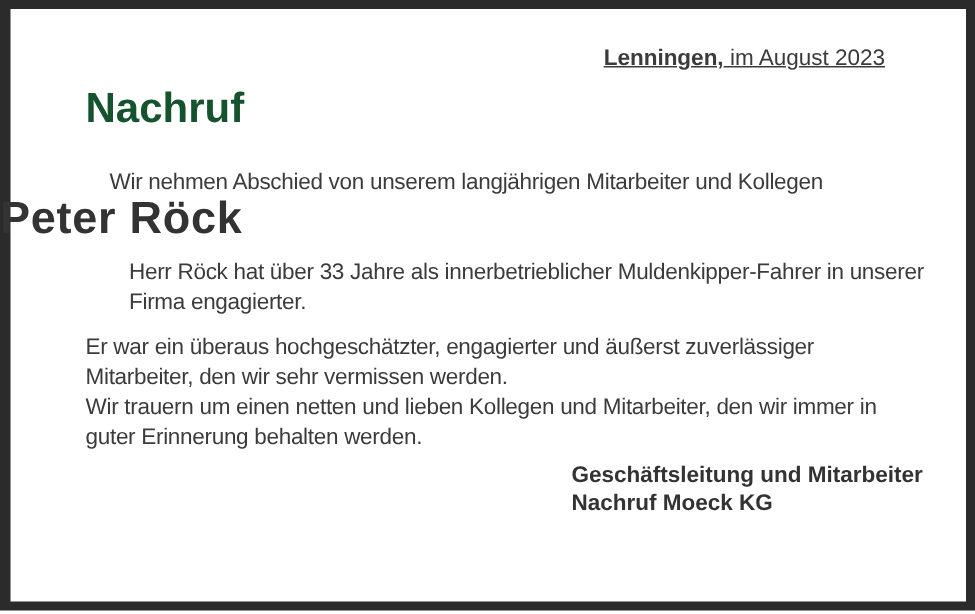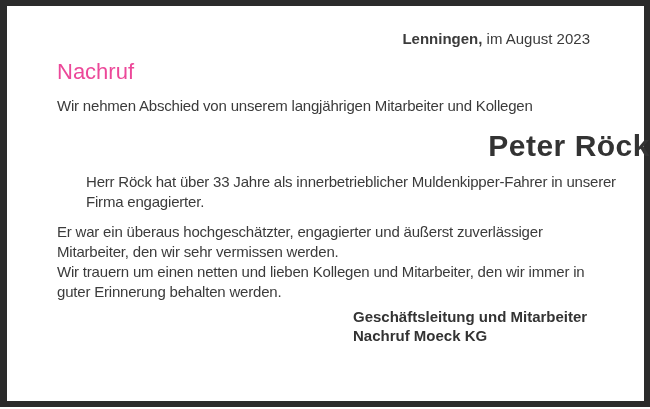--- a/index.html
+++ b/index.html
@@ -25,69 +25,70 @@
     pointer-events: none;
   }
   .dateline {
     position: absolute;
     top: 29px;
     right: 60px;
     font-size: 15px;
     line-height: 20px;
     white-space: nowrap;
     text-align: right;
+    text-decoration: underline;
   }
   .dateline .city { font-weight: bold; }
   .title {
     position: absolute;
     left: 57px;
     top: 59px;
     margin: 0;
-    font-size: 22px;
+    font-size: 28px;
     line-height: 26px;
-    font-weight: normal;
-    color: #ec4899;
+    font-weight: bold;
+    color: #14532d;
     white-space: nowrap;
   }
   .intro {
     position: absolute;
     left: 57px;
     top: 96px;
-    margin: 0;
+    margin: 16px;
     font-size: 15px;
     line-height: 20px;
     letter-spacing: -0.2px;
     white-space: nowrap;
   }
   .name {
     position: absolute;
     left: 0;
     top: 127px;
     width: 650px;
     margin: 0;
-    text-align: right;
+    text-align: left;
     font-size: 30px;
     line-height: 38px;
     font-weight: bold;
     color: #333333;
     letter-spacing: 0.5px;
   }
   .para {
     position: absolute;
     left: 57px;
     font-size: 15px;
     line-height: 20px;
     letter-spacing: -0.2px;
   }
   .para div { white-space: nowrap; }
   .para-1 { top: 172px; margin-left: 29px; }
   .para-2 { top: 222px; }
   .signature {
     position: absolute;
-    left: 353px;
+    left: 381px;
     top: 307px;
     font-size: 15px;
     line-height: 19px;
     font-weight: bold;
     color: #333333;
   }
   .signature div { white-space: nowrap; }
 </style>
 </head>
 <body>

